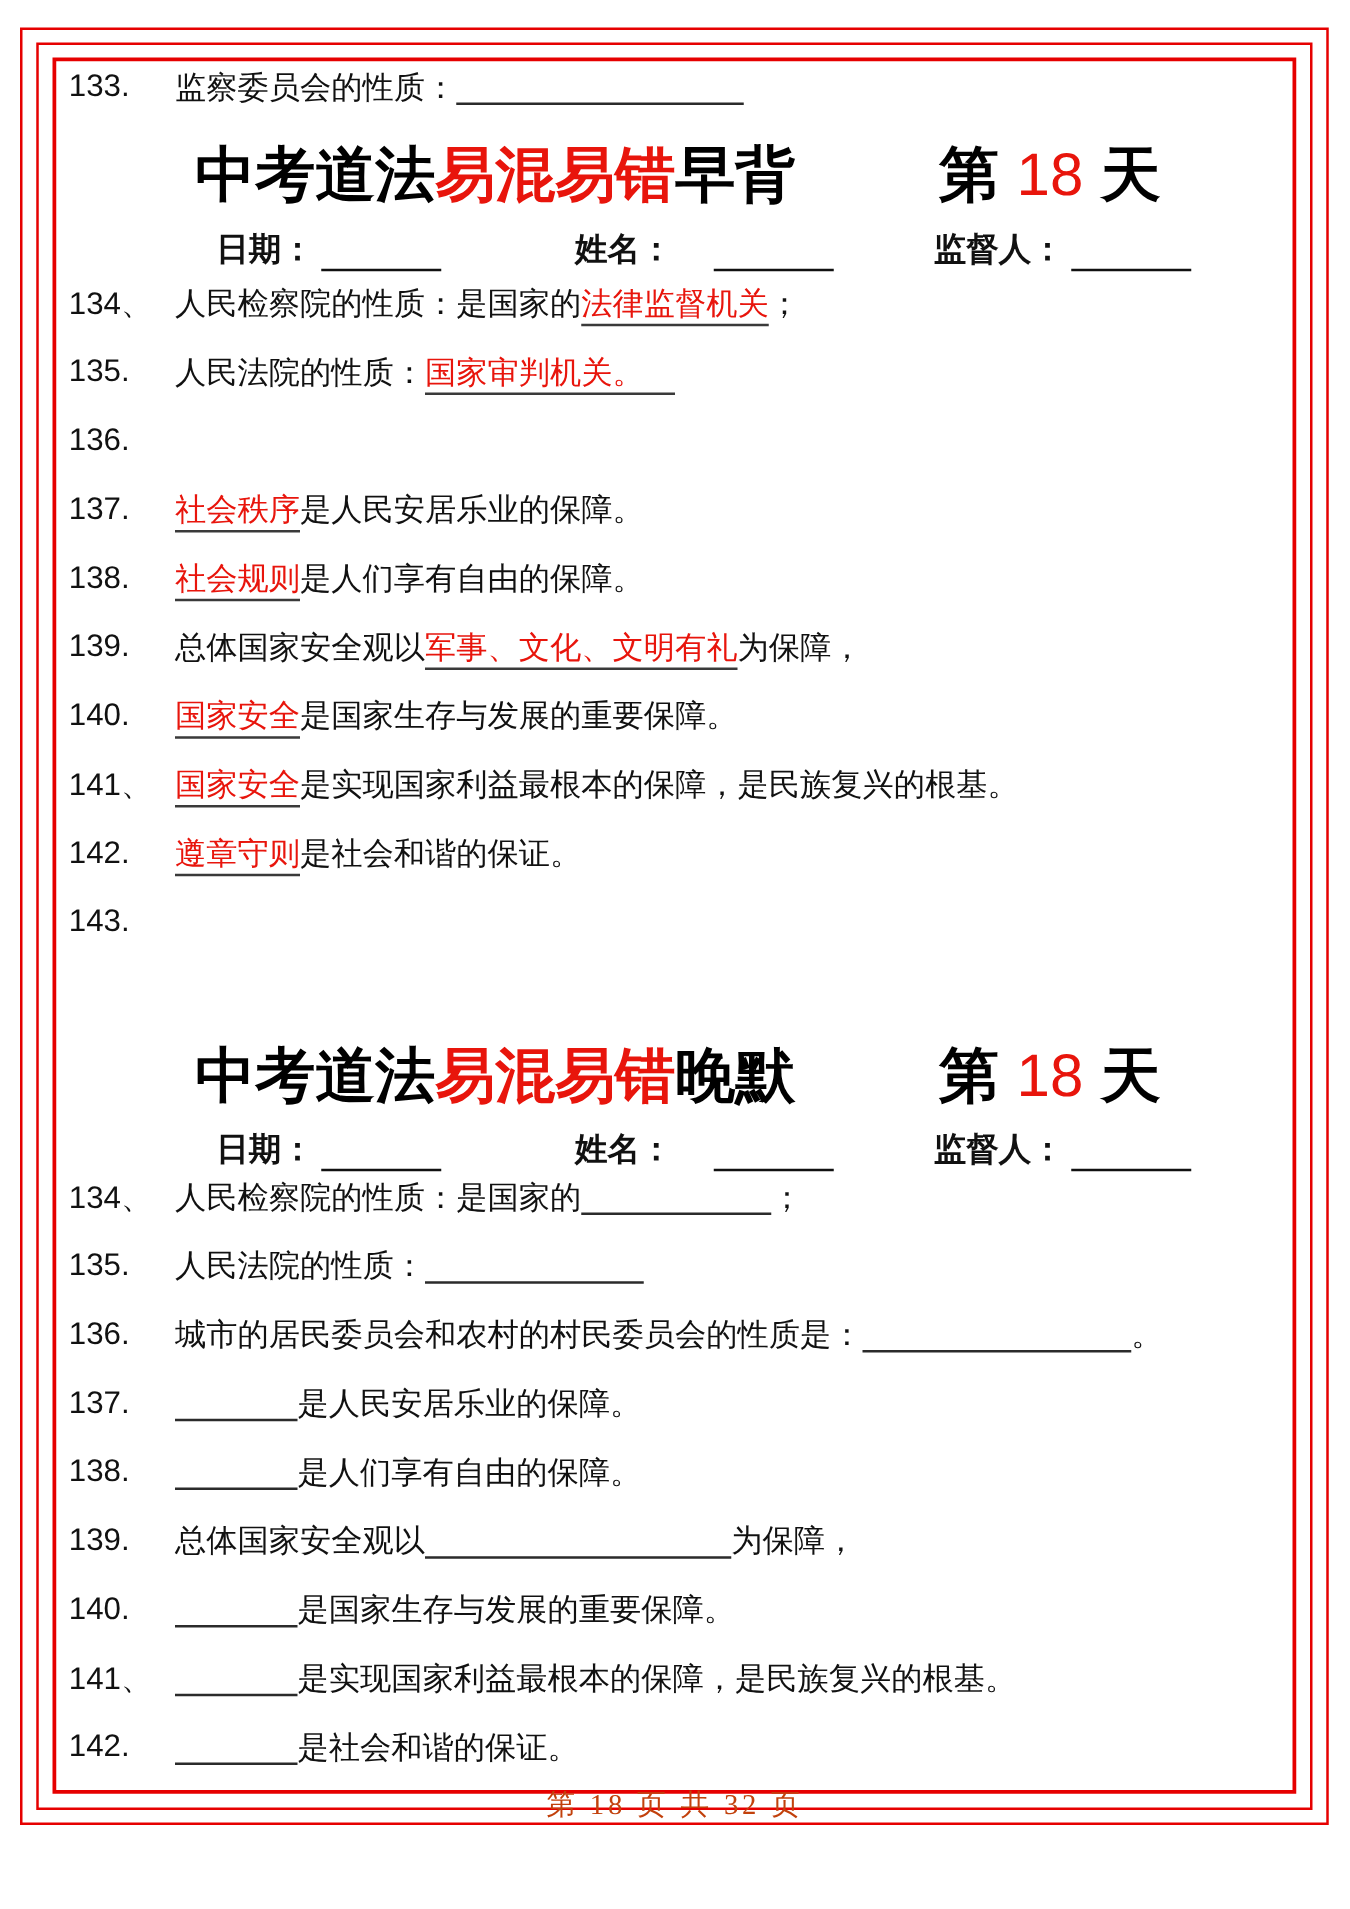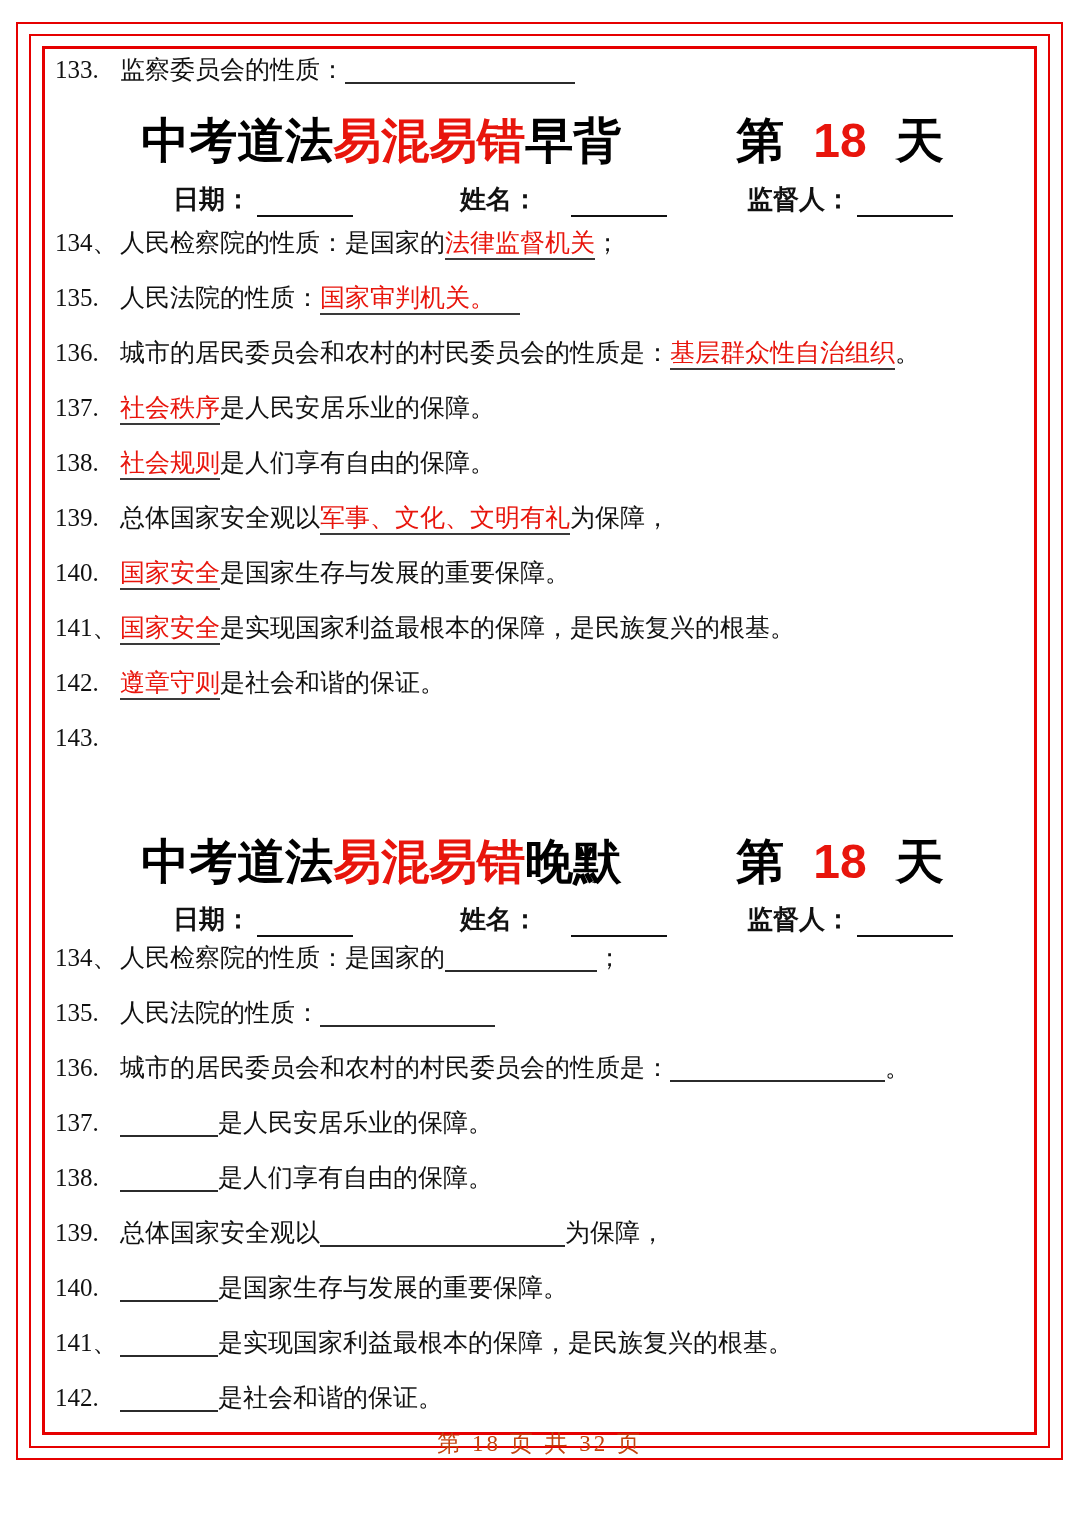--- a/index.html
+++ b/index.html
@@ -19,41 +19,41 @@
   }
   
   .frame{position:absolute;border-style:solid;border-color:var(--border-red);pointer-events:none;}
   #frame-outer{left:16px;top:22px;right:17px;bottom:67px;border-width:2px;}
   #frame-mid  {left:29px;top:34px;right:30px;bottom:79px;border-width:2px;}
   #frame-inner{left:42px;top:46px;right:43px;bottom:92px;border-width:3px;}
 
   #content{position:absolute;left:50px;top:48px;right:45px;bottom:94px;}
 
   
-  .q-list{position:absolute;left:0;right:12px;font-family:Liberation Serif, serif;}
+  .q-list{position:absolute;left:0;right:12px;}
   #top-item{top:-6px;}
   #morning-items{top:167px;}
   #evening-items{top:882px;}
   .q-row{display:flex;align-items:center;height:55px;padding-left:5px;font-size:25px;white-space:nowrap;}
   .q-num{flex:0 0 65px;width:65px;}
-  .q-body{flex:1;}
+  .q-body{flex:1;margin-left:20px;}
   .answer{color:var(--text-red);border-bottom:2px solid var(--ul-dark);padding-bottom:2px;}
   .blank{display:inline-block;border-bottom:2.5px solid #2b2b2b;height:20px;vertical-align:-6px;}
 
   
   .title-row{
     position:absolute;left:0;width:100%;
     display:flex;justify-content:center;align-items:baseline;gap:115px;
     font-size:48px;font-weight:bold;color:#000;
     height:70px;line-height:70px;white-space:nowrap;text-align:right;
   }
   #title-1{top:58px;}
   #title-2{top:779px;}
   .red{color:var(--text-red);}
-  .day-number{font-weight:bold;margin:0 29px;}
+  .day-number{font-weight:normal;margin:0 14px;}
 
   
   .date-row{position:absolute;left:0;width:100%;height:32px;font-size:26px;font-weight:bold;}
   #date-1{top:134px;}
   #date-2{top:854px;}
   .field{position:absolute;display:flex;align-items:flex-end;white-space:nowrap;margin-left:33px;}
   .field-1{left:90px;}
   .field-2{left:377px;gap:27px;}
   .field-3{left:664px;}
   .fblank{display:inline-block;width:96px;height:26px;border-bottom:2.5px solid #111;margin-left:6px;}
@@ -106,21 +106,20 @@
       <div class="q-row">
         <span class="q-num">134、</span>
         <span class="q-body"><span class="qtext">人民检察院的性质：是国家的</span><span class="answer">法律监督机关</span><span class="qtext">；</span></span>
       </div>
       <div class="q-row">
         <span class="q-num">135.</span>
         <span class="q-body"><span class="qtext">人民法院的性质：</span><span class="answer" style="padding-right: 25px;">国家审判机关。</span></span>
       </div>
       <div class="q-row">
         <span class="q-num">136.</span>
-        <span class="q-body"><span class="qtext">城市的居民委员会和农村的村民委员会的性质是：</span><span class="answer">基层群众性自治组织</span><span class="qtext">。</span></span>
       </div>
       <div class="q-row">
         <span class="q-num">137.</span>
         <span class="q-body"><span class="answer">社会秩序</span><span class="qtext">是人民安居乐业的保障。</span></span>
       </div>
       <div class="q-row">
         <span class="q-num">138.</span>
         <span class="q-body"><span class="answer">社会规则</span><span class="qtext">是人们享有自由的保障。</span></span>
       </div>
       <div class="q-row">

